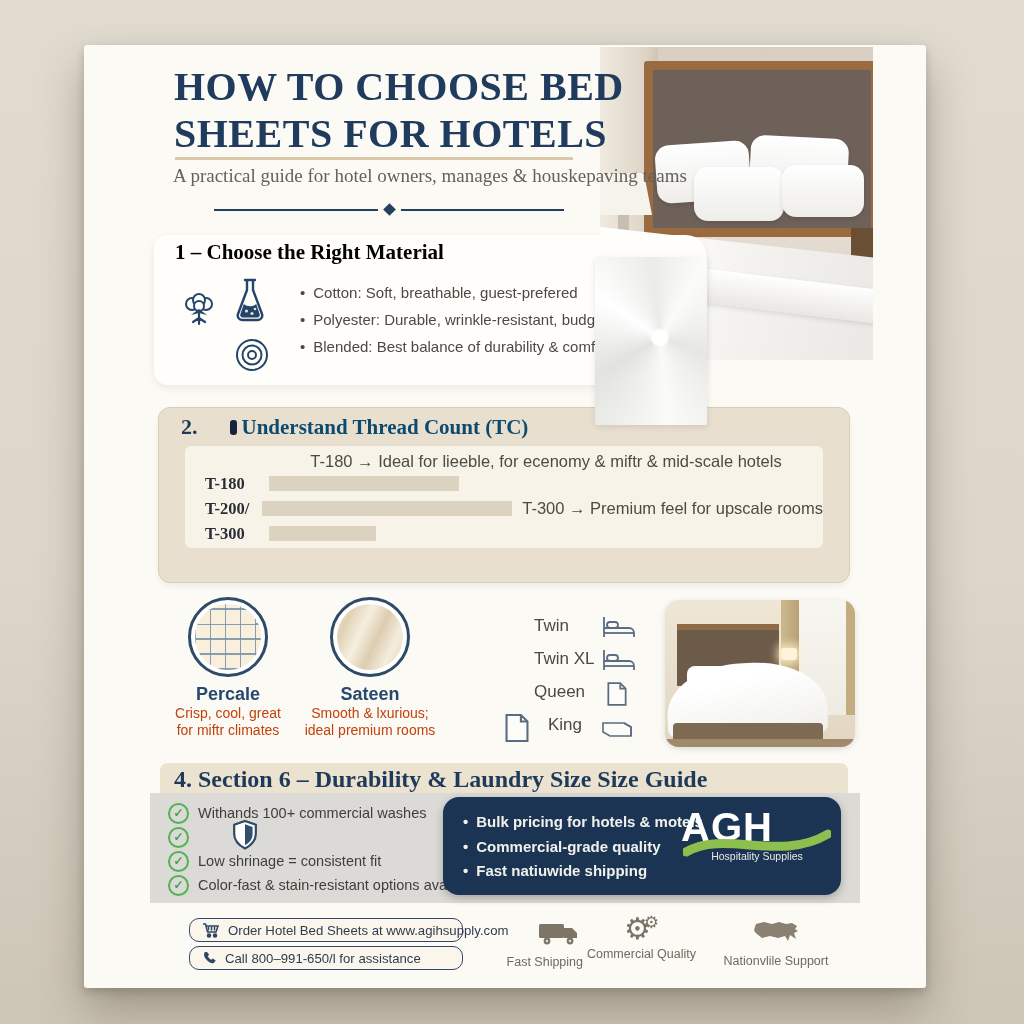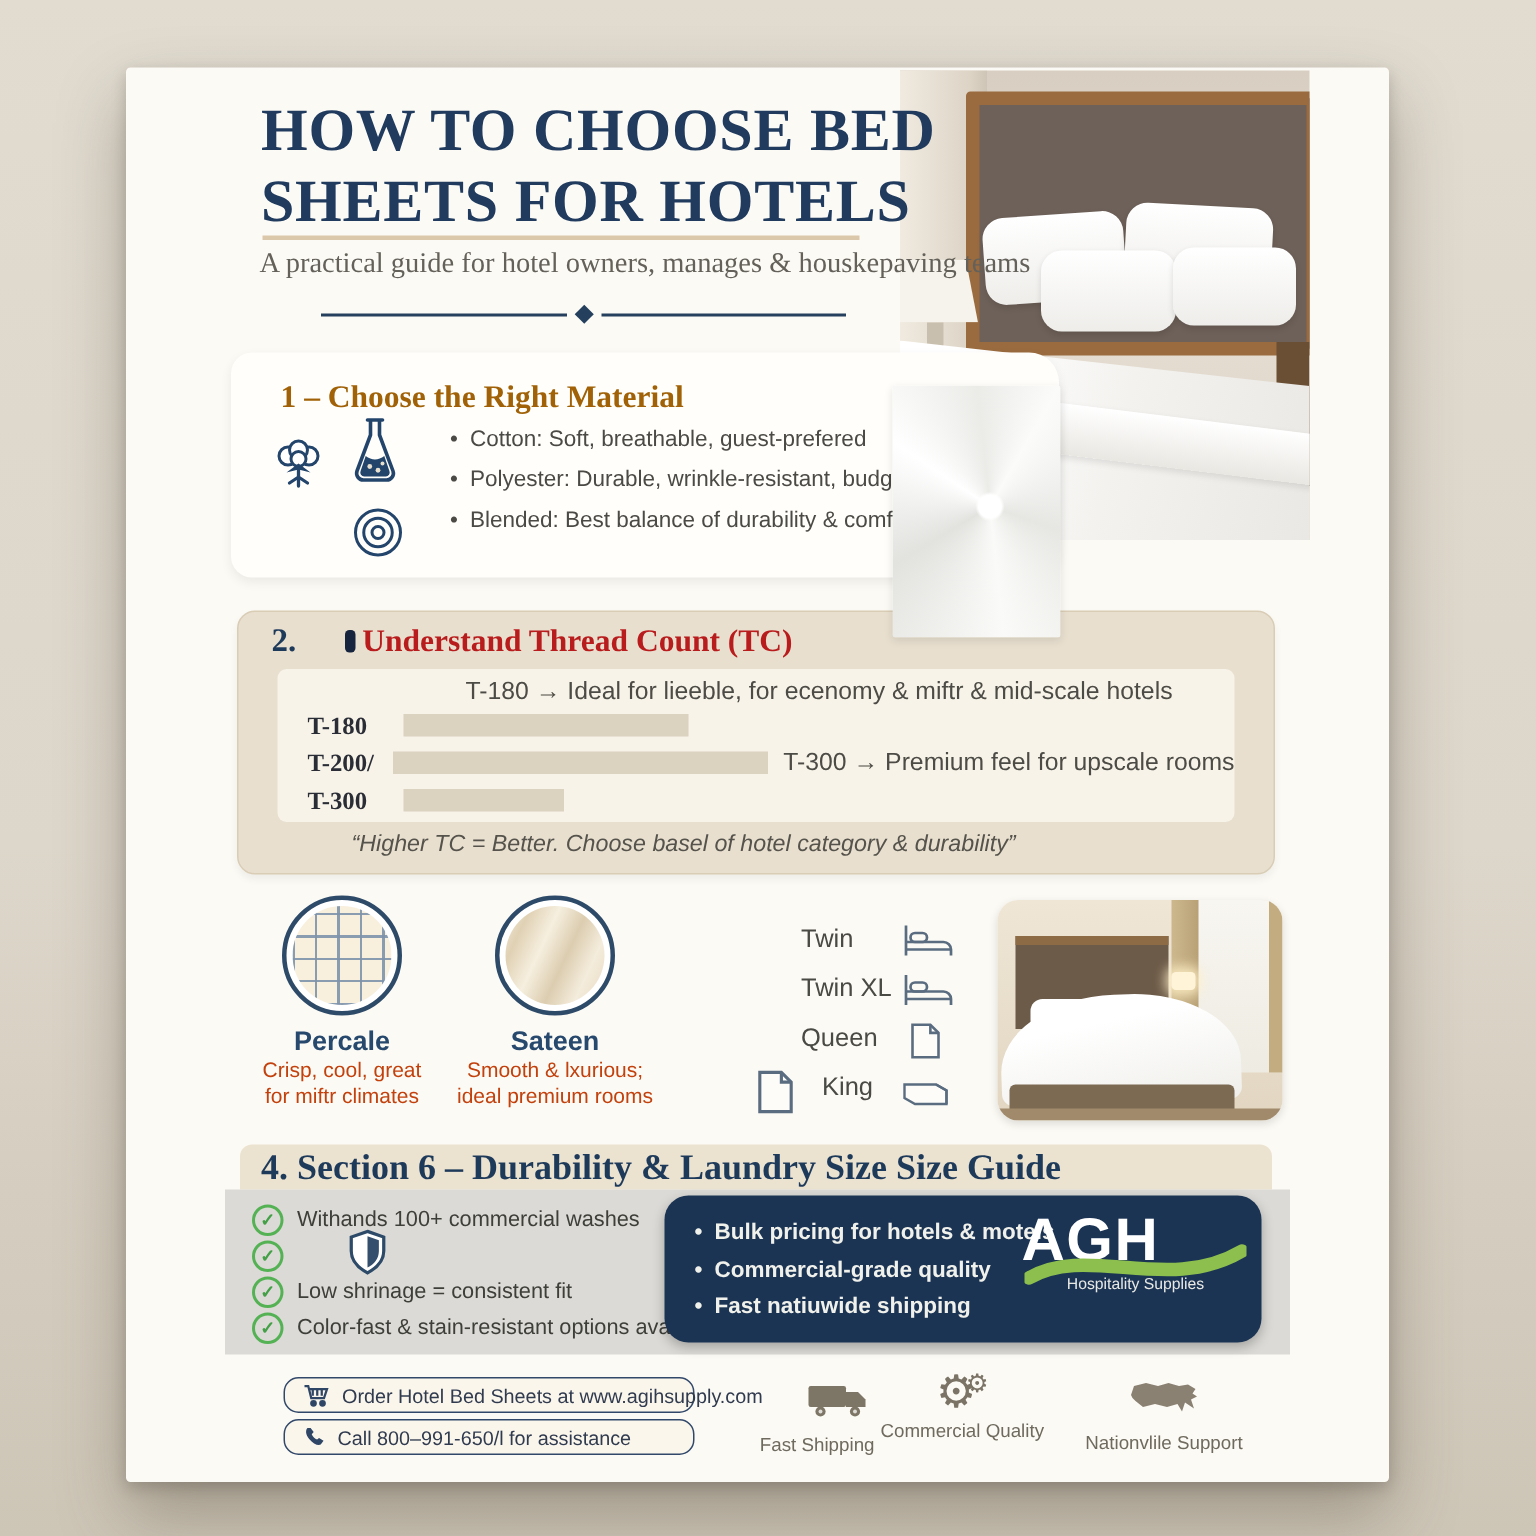--- a/index.html
+++ b/index.html
@@ -36,38 +36,38 @@
   .title{position:absolute;left:90px;top:18px;width:480px;margin:0;
     font-family:"Liberation Serif",serif;font-weight:700;font-size:40px;line-height:47px;
     color:#203b5e;letter-spacing:.5px;}
   .title-rule{position:absolute;left:91px;top:112px;width:398px;height:3px;background:#dbc7aa;}
   .subtitle{position:absolute;left:89px;top:120px;width:520px;font-family:"Liberation Serif",serif;font-size:19px;color:#64615a;}
   .divider{position:absolute;left:130px;top:160px;width:350px;display:flex;align-items:center;}
   .divider .line{flex:1;height:2px;background:#24405e;}
   .divider .diamond{width:9px;height:9px;background:#24405e;transform:rotate(45deg);margin:0 7px;}
   
   .card-material{position:absolute;left:70px;top:190px;width:552px;height:150px;background:#fffefb;border-radius:14px 20px 20px 14px;box-shadow:0 3px 8px rgba(0,0,0,.07);z-index:2;}
-  .card-material h2{position:absolute;left:21px;top:5px;margin:12px;font-family:"Liberation Serif",serif;font-size:21px;color:#a16207;}
+  .card-material h2{position:absolute;left:21px;top:5px;margin:0;font-family:"Liberation Serif",serif;font-size:21px;color:#000000;}
   .icon-cotton{position:absolute;left:26px;top:56px;}
   .icon-flask{position:absolute;left:76px;top:42px;}
   .icon-rings{position:absolute;left:80px;top:102px;}
   .mat-bullets{position:absolute;left:146px;top:44px;margin:0;padding:0;list-style:none;width:380px;}
   .mat-bullets li{font-size:15px;color:#4b4a45;line-height:27px;}
   .mat-bullets li::before{content:"•";margin-right:8px;color:#4b4a45;}
   .fabric-swatch{position:absolute;left:511px;top:212px;width:112px;height:168px;z-index:5;border-radius:2px;
     background:
       radial-gradient(circle at 58% 48%, #ffffff 0 7%, rgba(255,255,255,0) 9%),
       conic-gradient(from 30deg at 58% 48%, #fbfbfa, #e6e6e3 22%, #fafaf8 40%, #e2e2df 58%, #ffffff 76%, #ebebe8 90%, #fbfbfa);
     box-shadow:0 2px 6px rgba(0,0,0,.10);}
   
   .card-thread{position:absolute;left:74px;top:362px;width:690px;height:174px;background:#e8dfcf;border:1px solid #d9cdb6;border-radius:12px;box-shadow:0 3px 6px rgba(0,0,0,.06);}
   .thread-head{position:absolute;left:22px;top:6px;display:flex;align-items:center;}
   .thread-head .num{font-family:"Liberation Serif",serif;font-weight:700;font-size:22px;color:#1e3a5a;margin-right:32px;}
   .thread-head .glyph{display:inline-block;width:7px;height:15px;background:#16243d;border-radius:3px;margin-right:5px;}
-  .thread-head .h{font-family:"Liberation Serif",serif;font-weight:700;font-size:21px;color:#b91c1c;}
+  .thread-head .h{font-family:"Liberation Serif",serif;font-weight:700;font-size:21px;color:#0c4a6e;}
   .thread-box{position:absolute;left:26px;top:38px;width:638px;height:102px;background:#f7f3e8;border-radius:6px;}
   .thread-headline{padding:6px 6px 0 90px;text-align:center;font-size:16.5px;color:#4c4b45;}
   .t-row{display:flex;align-items:center;height:25px;padding-left:20px;}
   .t-label{width:58px;font-family:"Liberation Serif",serif;font-weight:700;font-size:16.5px;color:#2a2d36;}
   .t-bar{height:15px;background:#dbd2c0;margin-left:6px;}
   .t-note{margin-left:10px;font-size:16.5px;color:#4c4b45;white-space:nowrap;}
   .thread-quote{position:absolute;left:0;top:146px;width:86%;text-align:center;font-style:italic;font-size:15.5px;color:#55534c;}
   
   .weave{position:absolute;text-align:center;}
   .weave .ring{width:66px;height:66px;margin:0 auto;border:3px solid #2d4a68;border-radius:50%;padding:4px;background:#fff;}
@@ -219,21 +219,20 @@
         <span class="t-label">T-200/</span>
         <div class="t-bar" style="width: 285px;"></div>
         <span class="t-note">T-300 → Premium feel for upscale rooms</span>
       </div>
       <div class="t-row">
         <span class="t-label">T-300</span>
         <div class="t-bar" style="width: 107px;"></div>
         <span class="t-note"></span>
       </div>
     </div>
-    <div class="thread-quote">“Higher TC = Better. Choose basel of hotel category &amp; durability”</div>
   </section>
 
   <div class="weave w-percale">
     <div class="ring">
         <div class="tex tex-grid"></div>
       </div>
     <div class="wname">Percale</div>
     <div class="wdesc">Crisp, cool, great</div>
     <div class="wdesc">for miftr climates</div>
   </div>

